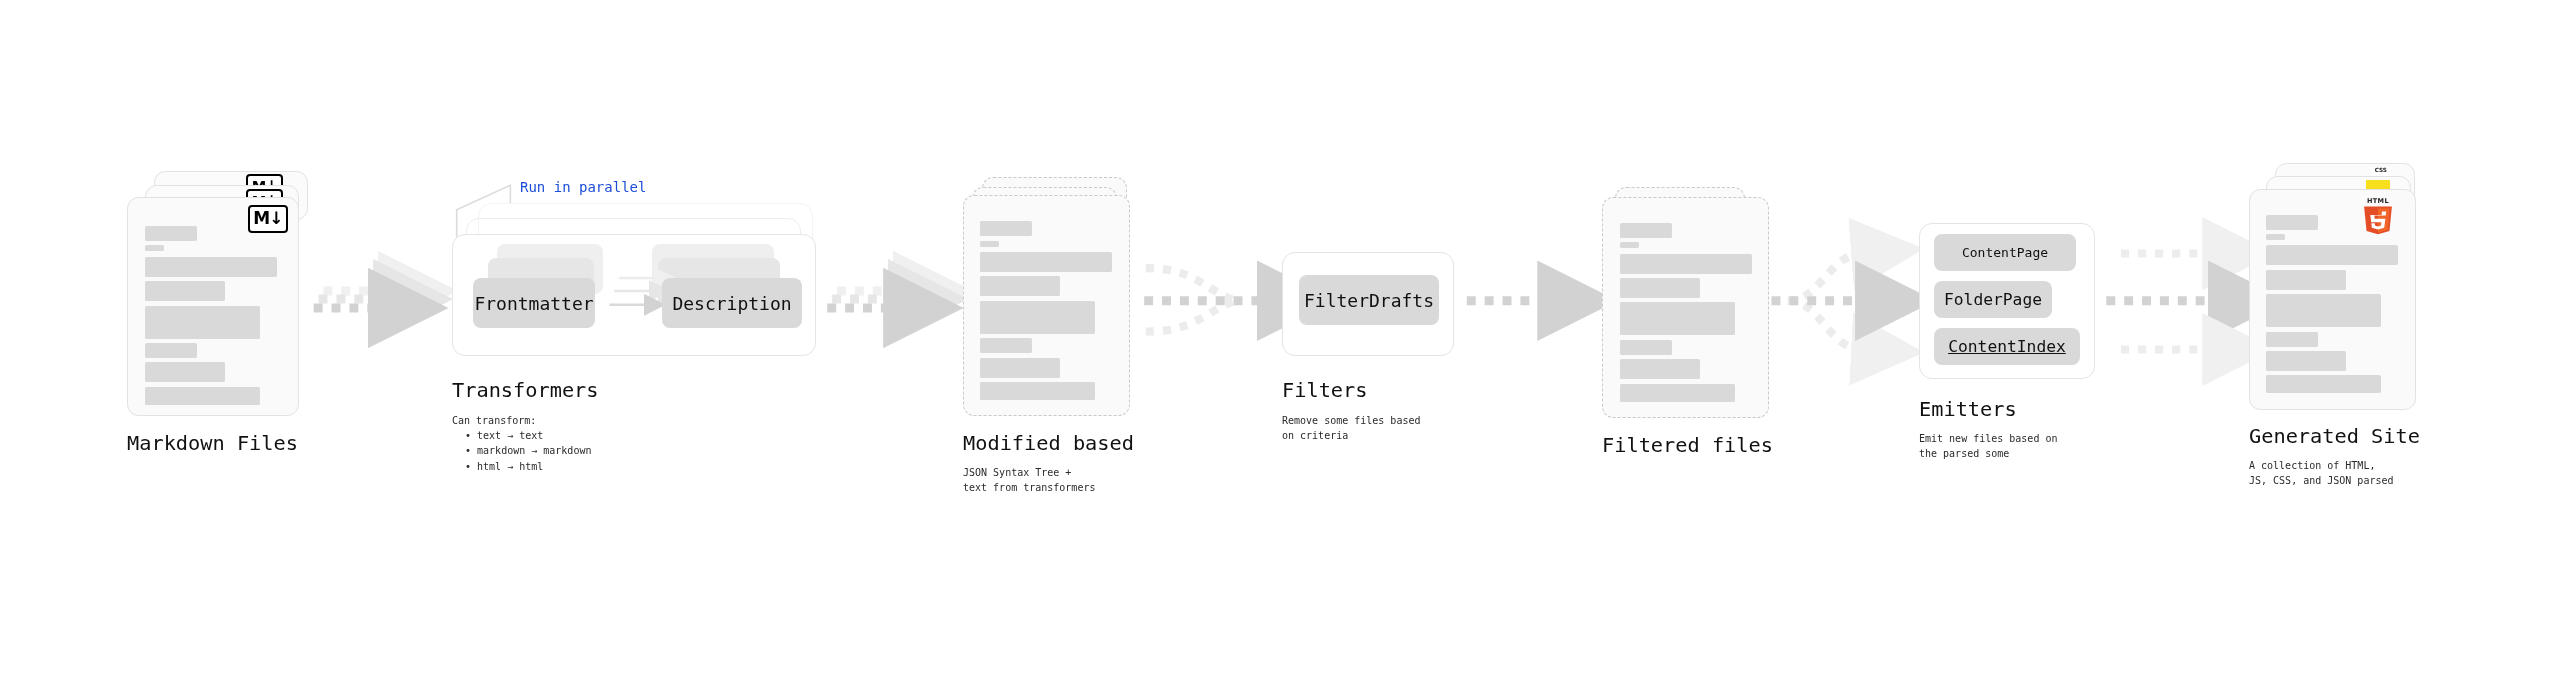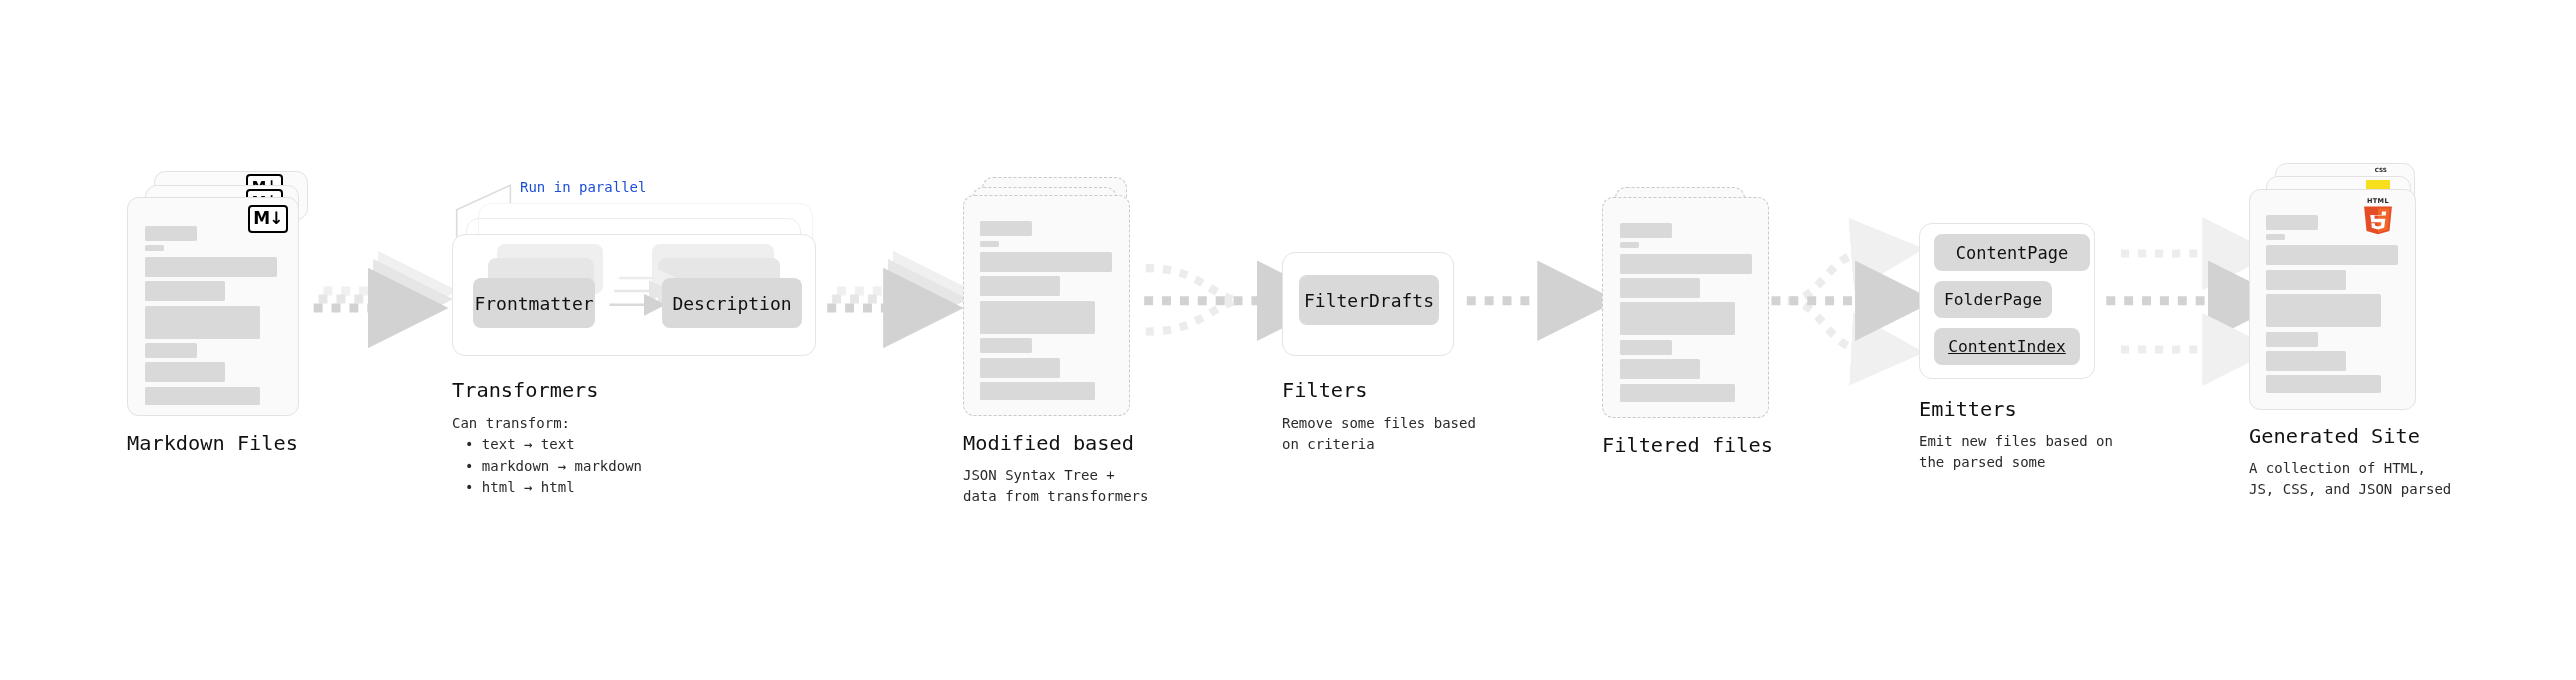--- a/index.html
+++ b/index.html
@@ -48,21 +48,21 @@
   .chip.ghost2{background:#efefef;}
   .gbox.ghost1{border-color:#ededed;background:transparent;}
   .gbox.ghost2{border-color:#f4f4f4;background:transparent;}
 
   
   .title{
     position:absolute;font-size:20.3px;color:#111;letter-spacing:0px;
     white-space:nowrap;
   }
   .sub{
-    position:absolute;font-size:14px;color:#2a2a2a;line-height:1.52;
+    position:absolute;font-size:10px;color:#2a2a2a;line-height:1.52;
     white-space:nowrap;
   }
   .sub .bul{padding-left:13px;}
 
   
   .parallel-label{
     position:absolute;font-size:14px;color:#1d4ed8;white-space:nowrap;
   }
 
   svg{display:block;overflow:visible;}
@@ -191,21 +191,21 @@
     <div class="skel" style="left:980px;top:252px;width:132px;height:19.5px;"></div>
     <div class="skel" style="left:980px;top:276px;width:80px;height:19.5px;"></div>
     <div class="skel" style="left:980px;top:301px;width:115px;height:32.5px;"></div>
     <div class="skel" style="left:980px;top:338px;width:52px;height:14.6px;"></div>
     <div class="skel" style="left:980px;top:358px;width:80px;height:19.5px;"></div>
     <div class="skel" style="left:980px;top:382px;width:115px;height:18px;"></div>
 
     <div class="title" style="left:963px;top:431px;">Modified based</div>
     <div class="sub" style="left:963px;top:465px;">
       <div>JSON Syntax Tree +</div>
-      <div>data from transformers</div>
+      <div>text from transformers</div>
     </div>
   </div>
 
   <div class="node" style="left:0;top:0;">
     <div class="gbox" style="left:1282px;top:252px;width:172px;height:104px;"></div>
     <div class="chip" style="left:1299px;top:275px;width:140px;height:50px;">
       <span>FilterDrafts</span>
     </div>
     <div class="title" style="left:1282px;top:378px;">Filters</div>
     <div class="sub" style="left:1282px;top:413px;">
@@ -225,21 +225,21 @@
     <div class="skel" style="left:1620px;top:302px;width:115px;height:32.5px;"></div>
     <div class="skel" style="left:1620px;top:340px;width:52px;height:14.6px;"></div>
     <div class="skel" style="left:1620px;top:359px;width:80px;height:19.5px;"></div>
     <div class="skel" style="left:1620px;top:384px;width:115px;height:18px;"></div>
 
     <div class="title" style="left:1602px;top:433px;">Filtered files</div>
   </div>
 
   <div class="node" style="left:0;top:0;">
     <div class="gbox" style="left:1919px;top:223px;width:176px;height:156px;"></div>
-    <div class="chip" style="left:1934px;top:234px;width:156px;height:37px;font-size:17px;">
+    <div class="chip" style="left:1934px;top:234px;width:142px;height:37px;font-size:13px;">
       <span>ContentPage</span>
     </div>
     <div class="chip" style="left:1934px;top:281px;width:118px;height:37px;font-size:16.3px;">
       <span>FolderPage</span>
     </div>
     <div class="chip" style="left:1934px;top:328px;width:146px;height:37px;font-size:16.3px;text-decoration:underline;">
       <span>ContentIndex</span>
     </div>
 
     <div class="title" style="left:1919px;top:397px;">Emitters</div>

